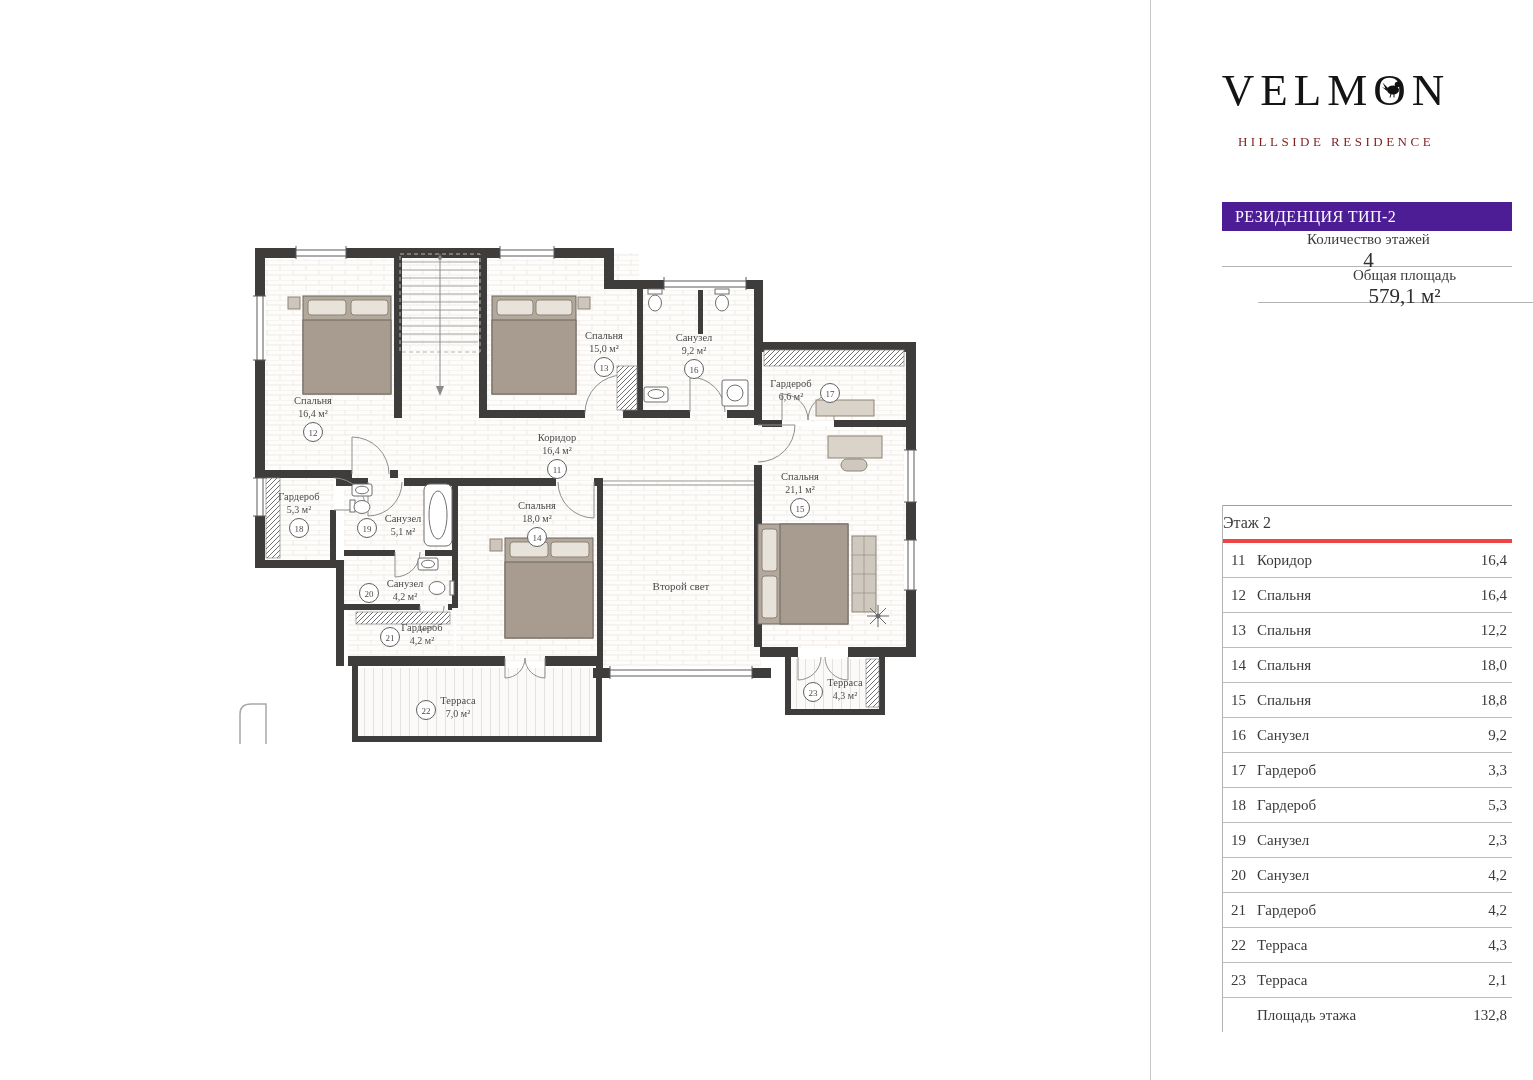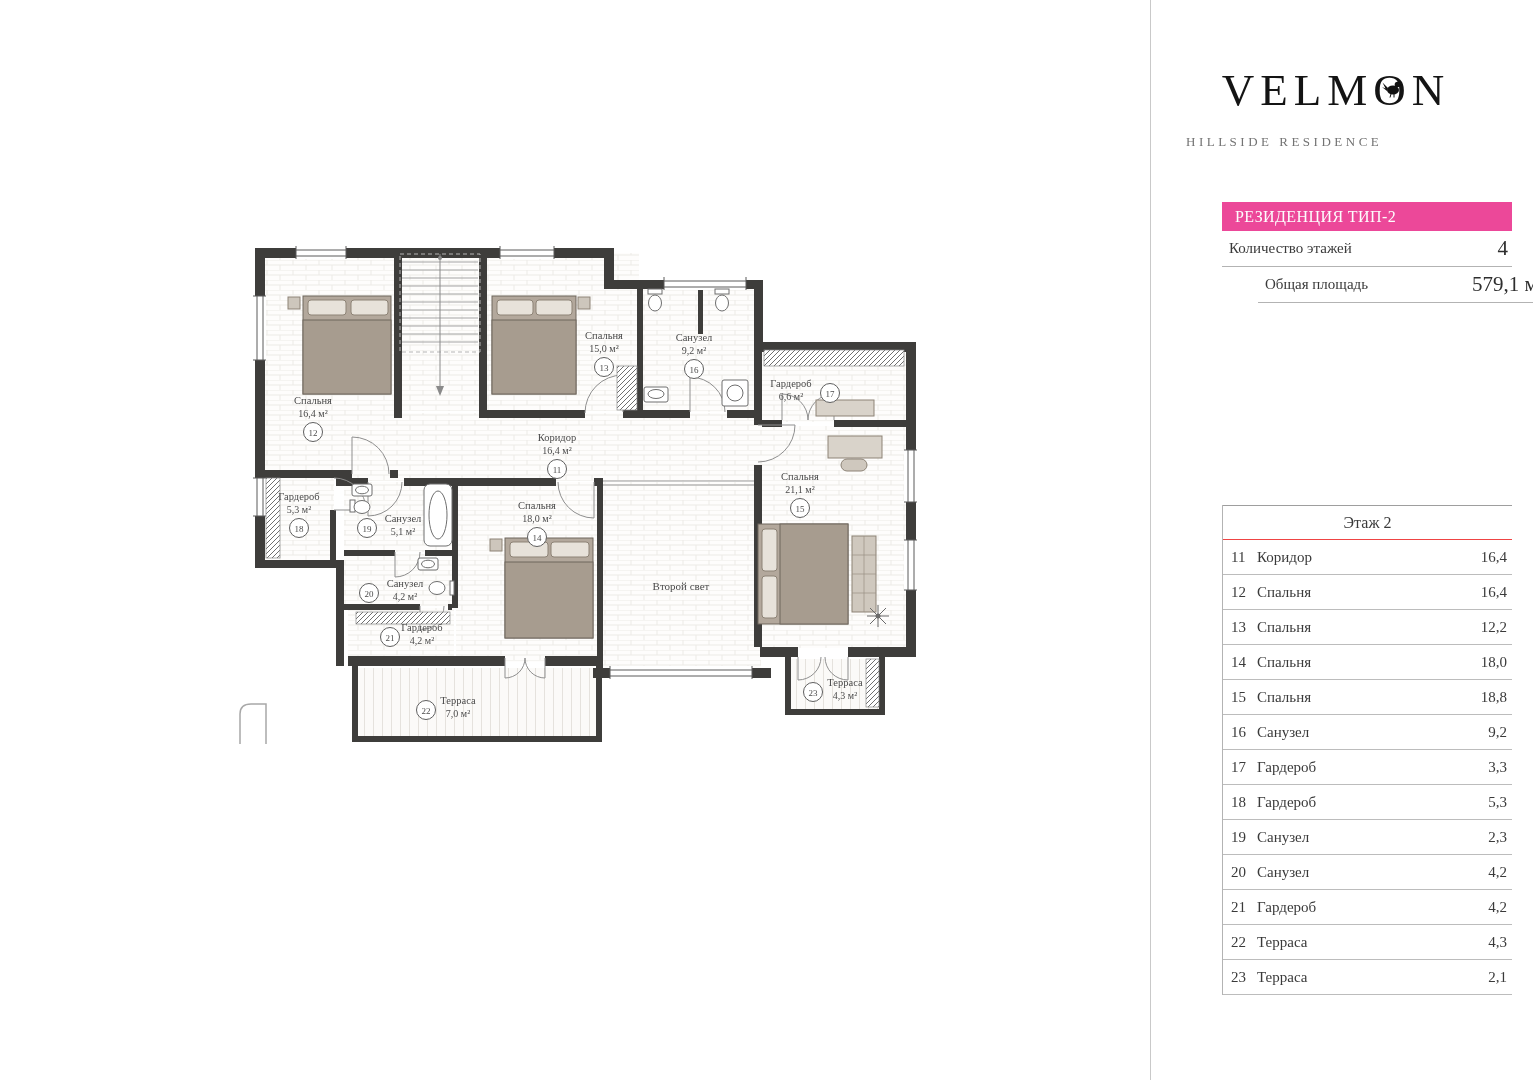--- a/index.html
+++ b/index.html
@@ -16,38 +16,38 @@
   .room-area { font-size:10px; }
   .room-num  { font-size:9px; }
   .second-light { font-size:11px; }
 
   
   .panel { position:absolute; left:1150px; top:0; width:383px; height:1080px; }
   .logo { position:absolute; top:64px; left:36px; width:300px; text-align:center;
           font-size:45px; letter-spacing:6px; color:#141414; white-space:nowrap; }
   .o-wrap { position:relative; display:inline-block; }
   .bird { position:absolute; left:50%; top:46%; transform:translate(-50%,-50%); }
-  .subtitle { position:absolute; top:134px; left:36px; width:300px; text-align:left;
-              font-size:13px; letter-spacing:3.5px; color:#737373; }
+  .subtitle { position:absolute; top:134px; left:36px; width:300px; text-align:center;
+              font-size:13px; letter-spacing:3.5px; color:#7f1d1d; }
 
   .res-header { position:absolute; top:202px; left:72px; width:290px; height:29px;
-                background:#ec4899; color:#fdfdfd; font-size:16px; line-height:29px;
+                background:#4c1d95; color:#fdfdfd; font-size:16px; line-height:29px;
                 padding-left:13px; box-sizing:border-box; letter-spacing:.4px; }
   .sumrow { position:absolute; left:72px; width:290px; height:36px;
             border-bottom:1px solid #b3b3b3; box-sizing:border-box;
             display:flex; align-items:center; justify-content:space-between;
-            padding:0 4px 0 7px; font-size:15px; }
+            padding:0 4px 0 7px; font-size:15px;flex-direction:column; }
   #sumrow1 { top:231px; }
   #sumrow2 { top:267px;margin-left:36px; }
   .sumval { font-size:21px; color:#2e2e2e; }
 
   .ftable { position:absolute; top:505px; left:72px; width:290px;
             border-left:1px solid #b3b3b3; box-sizing:border-box; }
-  .ftitle { height:33px; line-height:33px; text-align:center; font-size:16px;
-            border-top:1px solid #9e9e9e; border-bottom:1px solid #ef4444; }
+  .ftitle { height:33px; line-height:33px; text-align:left; font-size:16px;
+            border-top:1px solid #9e9e9e; border-bottom:4px solid #ef4444; }
   .trow { display:flex; height:34px; line-height:34px; border-bottom:1px solid #bcbcbc;
           font-size:15px; }
   .tnum { width:34px; padding-left:8px; box-sizing:border-box; }
   .tname { flex:1; }
   .tarea { padding-right:5px; }
   .trow.total { border-bottom:none; }
   .trow.total .tnum { visibility:hidden; }
 </style>
 </head>
 <body>
@@ -468,14 +468,19 @@
     <div class="trow">
       <span class="tnum">22</span>
       <span class="tname">Терраса</span>
       <span class="tarea">4,3</span>
     </div>
     <div class="trow">
       <span class="tnum">23</span>
       <span class="tname">Терраса</span>
       <span class="tarea">2,1</span>
     </div>
+    <div class="trow total">
+      <span class="tnum"></span>
+      <span class="tname">Площадь этажа</span>
+      <span class="tarea">132,8</span>
+    </div>
   </div>
 </div>
 
 </body></html>

